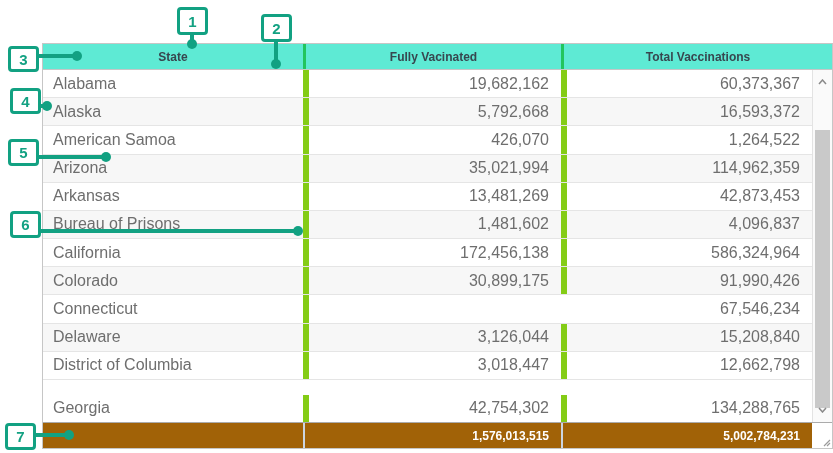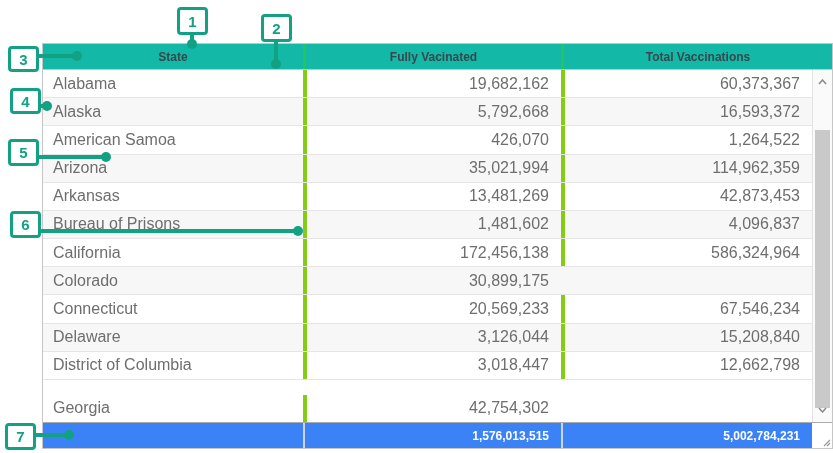--- a/index.html
+++ b/index.html
@@ -2,45 +2,45 @@
 <html><head>
 <meta charset="utf-8">
 <style>
   html,body{margin:0;padding:0;background:#fff;}
   .canvas{position:relative;width:833px;height:453px;background:#ffffff;overflow:hidden;
           font-family:"Liberation Sans",sans-serif;}
 
   
   .widget{position:absolute;left:42px;top:43px;width:791px;height:406px;box-sizing:border-box;
           border:1px solid #c6c6c6;background:#fff;display:flex;flex-direction:column;}
-  .hdr{height:25px;flex:none;display:flex;background:#14b8a6;border-bottom:1px solid #c6c6c6;}
+  .hdr{height:25px;flex:none;display:flex;background:#5eead4;border-bottom:1px solid #c6c6c6;}
   .hdr-cell{display:flex;align-items:center;justify-content:center;font-size:12px;font-weight:bold;
             color:#37474f;box-sizing:border-box;cursor:pointer;}
   .hdr-cell + .hdr-cell{border-left:3px solid #22c55e;}
   .c1{width:260px;flex:none;} .c2{width:258px;flex:none;} .c3{flex:1;min-width:0;}
 
   .body{flex:1;display:flex;min-height:0;}
   .rows{flex:1;display:flex;flex-direction:column;min-width:0;}
   .row{flex:1;display:flex;box-sizing:border-box;border-bottom:1px solid #e5e5e5;background:#fff;}
   .row:last-child{border-bottom:none;margin-top:15px;}
   .row.alt{background:#f7f7f7;}
   .cell{font-size:16px;color:#6e6e6e;display:flex;align-items:center;box-sizing:border-box;overflow:hidden;white-space:nowrap;}
-  .cell + .cell{border-left:4px solid #84cc16;}
+  .cell + .cell{border-left:6px solid #84cc16;}
   .cell.state{padding-left:10px;}
   .cell.num{justify-content:flex-end;padding-right:12px;}
 
   
   .scrollbar{width:20px;flex:none;position:relative;background:#fafafa;border-left:1px solid #e3e3e3;box-sizing:border-box;}
   .sb-arrow{position:absolute;left:0;width:100%;height:16px;display:flex;align-items:center;justify-content:center;cursor:pointer;}
   .sb-up{top:4px;} .sb-down{bottom:4px;}
   .sb-thumb{position:absolute;left:2px;right:2px;top:60px;height:278px;background:#c9c9c9;cursor:pointer;}
 
   
   .total{height:25px;flex:none;display:flex;border-top:1px solid #ababab;}
-  .total-main{flex:1;display:flex;background:#3b82f6;min-width:0;}
+  .total-main{flex:1;display:flex;background:#a16207;min-width:0;}
   .tcell{box-sizing:border-box;display:flex;align-items:center;font-size:12px;font-weight:bold;color:#ffffff;overflow:hidden;white-space:nowrap;}
   .tcell + .tcell{border-left:2px solid #ccd5e0;}
   .tcell.num{justify-content:flex-end;padding-right:12px;}
   .total-corner{width:20px;flex:none;background:#ffffff;position:relative;}
   .grip{position:absolute;right:1px;bottom:1px;}
 
   
   .overlay{position:absolute;inset:0;pointer-events:none;}
   .co-badge{position:absolute;box-sizing:border-box;background:#ffffff;border:3px solid #12a182;border-radius:4px;
             display:flex;align-items:center;justify-content:center;font-size:15px;font-weight:bold;color:#12a182;}
@@ -93,39 +93,40 @@
             <div class="cell num c3">4,096,837</div>
           </div>
           <div class="row">
             <div class="cell state c1">California</div>
             <div class="cell num c2">172,456,138</div>
             <div class="cell num c3">586,324,964</div>
           </div>
           <div class="row alt">
             <div class="cell state c1">Colorado</div>
             <div class="cell num c2">30,899,175</div>
+            <div class="cell num c3">91,990,426</div>
           </div>
           <div class="row">
             <div class="cell state c1">Connecticut</div>
-            <div class="cell num c2">20,569,233</div>
             <div class="cell num c3">67,546,234</div>
           </div>
           <div class="row alt">
             <div class="cell state c1">Delaware</div>
             <div class="cell num c2">3,126,044</div>
             <div class="cell num c3">15,208,840</div>
           </div>
           <div class="row">
             <div class="cell state c1">District of Columbia</div>
             <div class="cell num c2">3,018,447</div>
             <div class="cell num c3">12,662,798</div>
           </div>
           <div class="row">
             <div class="cell state c1">Georgia</div>
             <div class="cell num c2">42,754,302</div>
+            <div class="cell num c3">134,288,765</div>
           </div>
         </div>
 
       <div class="scrollbar">
         <div class="sb-arrow sb-up">
           <svg width="9" height="6" viewBox="0 0 9 6">
               <path d="M1 5 L4.5 1 L8 5" stroke="#8a8a8a" stroke-width="1.5" fill="none"></path>
             </svg>
         </div>
         <div class="sb-thumb"></div>

